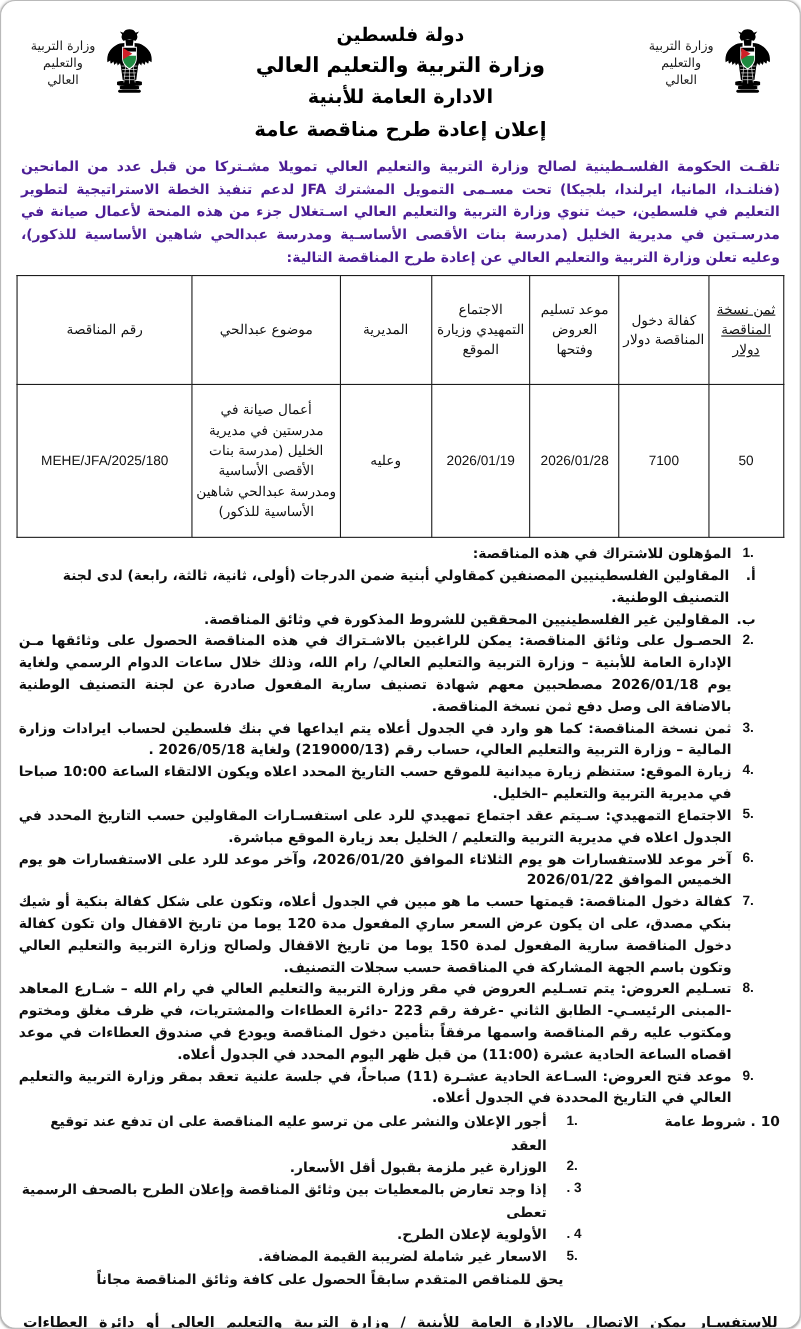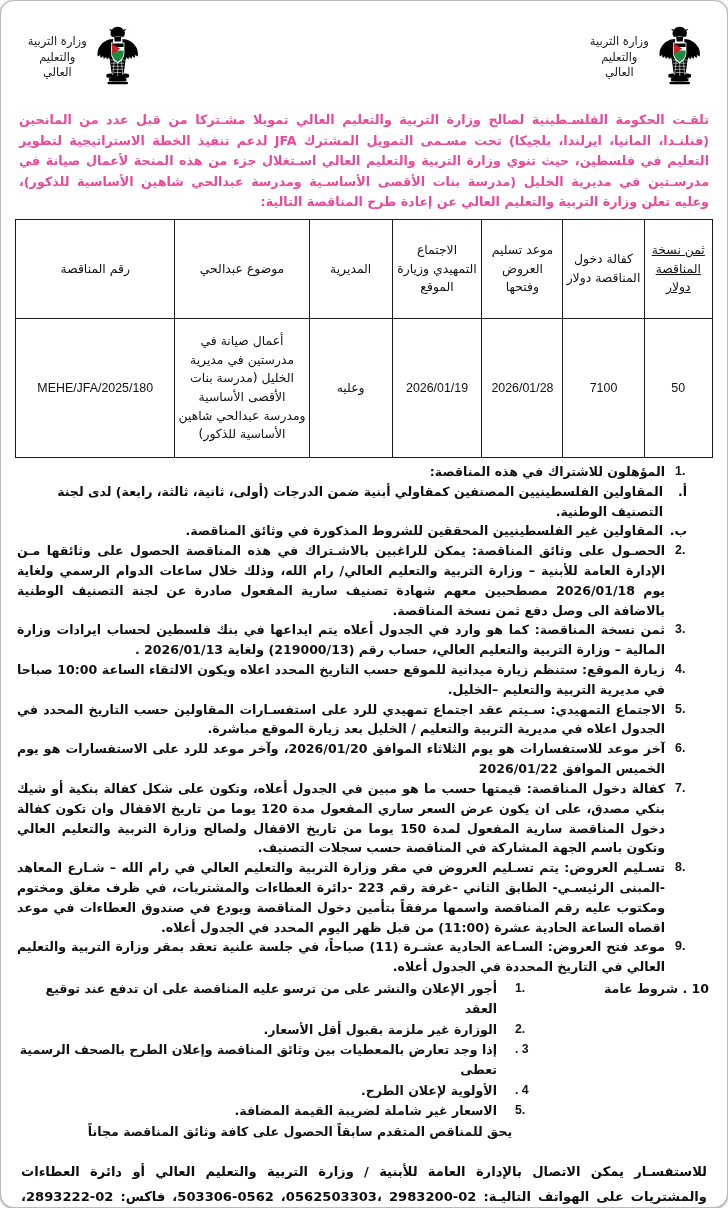--- a/index.html
+++ b/index.html
@@ -72,21 +72,21 @@
   .t3 { font-size: 17.5px; line-height: 1.6; }
   .t4 { font-size: 18px; line-height: 1.75; }
 
   
   .intro {
     margin: 7px 4px 4px 4px;
     font-size: 12.7px;
     line-height: 1.62;
     text-align: justify;
     text-align-last: right;
-    color: #ec4899;
+    color: #4c1d95;
     font-weight: bold;
   }
 
   
   .tender-table {
     width: 100%;
     border-collapse: collapse;
     margin: 6px 0 4px 0;
     table-layout: fixed;
   }
@@ -275,20 +275,26 @@
         <g fill="#000000">
           <rect x="30" y="110" width="40" height="5" rx="2.4"></rect>
         </g>
       </svg>
       <div class="crest-caption">
         <div>وزارة التربية والتعليم</div>
         <div>العالي</div>
       </div>
     </div>
 
+    <div class="titles">
+      <div class="t t1">دولة فلسطين</div>
+      <div class="t t2">وزارة التربية والتعليم العالي</div>
+      <div class="t t3">الادارة العامة للأبنية</div>
+      <div class="t t4">إعلان إعادة طرح مناقصة عامة</div>
+    </div>
 
     <div class="crest-block">
       <svg class="crest" viewBox="0 0 100 124">
         <g fill="#000000">
           <path d="M50 3 C45 3 41 5 39 9 L33 7 L37 12 C35 16 36 20 39 23 L50 21 L61 23 C64 20 65 16 63 12 L67 7 L61 9 C59 5 55 3 50 3 Z"></path>
           <path d="M43 22 L57 22 L56 32 L44 32 Z"></path>
           <path d="M41 27 C30 27 20 33 14 43 C11 48 10 55 11 61 L16 58 L17 64 L22 60 L23 66 L28 61 L29 67 L34 62 L35 68 L40 62 Z"></path>
           <path d="M59 27 C70 27 80 33 86 43 C89 48 90 55 89 61 L84 58 L83 64 L78 60 L77 66 L72 61 L71 67 L66 62 L65 68 L60 62 Z"></path>
           <g stroke="#000" stroke-width="1.3">
             <line x1="19" y1="46" x2="17" y2="62"></line>
@@ -378,21 +384,21 @@
       </div>
     </div>
 
     <div class="clause">
       <div class="clause-num">.2</div>
       <div class="clause-body">الحصـول على وثائق المناقصة: يمكن للراغبين بالاشـتراك في هذه المناقصة الحصول على وثائقها مـن الإدارة العامة للأبنية – وزارة التربية والتعليم العالي/ رام الله، وذلك خلال ساعات الدوام الرسمي ولغاية يوم 2026/01/18 مصطحبين معهم شهادة تصنيف سارية المفعول صادرة عن لجنة التصنيف الوطنية بالاضافة الى وصل دفع ثمن نسخة المناقصة.</div>
     </div>
 
     <div class="clause">
       <div class="clause-num">.3</div>
-      <div class="clause-body">ثمن نسخة المناقصة: كما هو وارد في الجدول أعلاه يتم ايداعها في بنك فلسطين لحساب ايرادات وزارة المالية – وزارة التربية والتعليم العالي، حساب رقم (219000/13) ولغاية 2026/01/13 .</div>
+      <div class="clause-body">ثمن نسخة المناقصة: كما هو وارد في الجدول أعلاه يتم ايداعها في بنك فلسطين لحساب ايرادات وزارة المالية – وزارة التربية والتعليم العالي، حساب رقم (219000/13) ولغاية 2026/05/18 .</div>
     </div>
 
     <div class="clause">
       <div class="clause-num">.4</div>
       <div class="clause-body">زيارة الموقع: ستنظم زيارة ميدانية للموقع حسب التاريخ المحدد اعلاه ويكون الالتقاء الساعة 10:00 صباحا في مديرية التربية والتعليم –الخليل.</div>
     </div>
 
     <div class="clause">
       <div class="clause-num">.5</div>
       <div class="clause-body">الاجتماع التمهيدي: سـيتم عقد اجتماع تمهيدي للرد على استفسـارات المقاولين حسب التاريخ المحدد في الجدول اعلاه في مديرية التربية والتعليم / الخليل  بعد زيارة الموقع مباشرة.</div>

